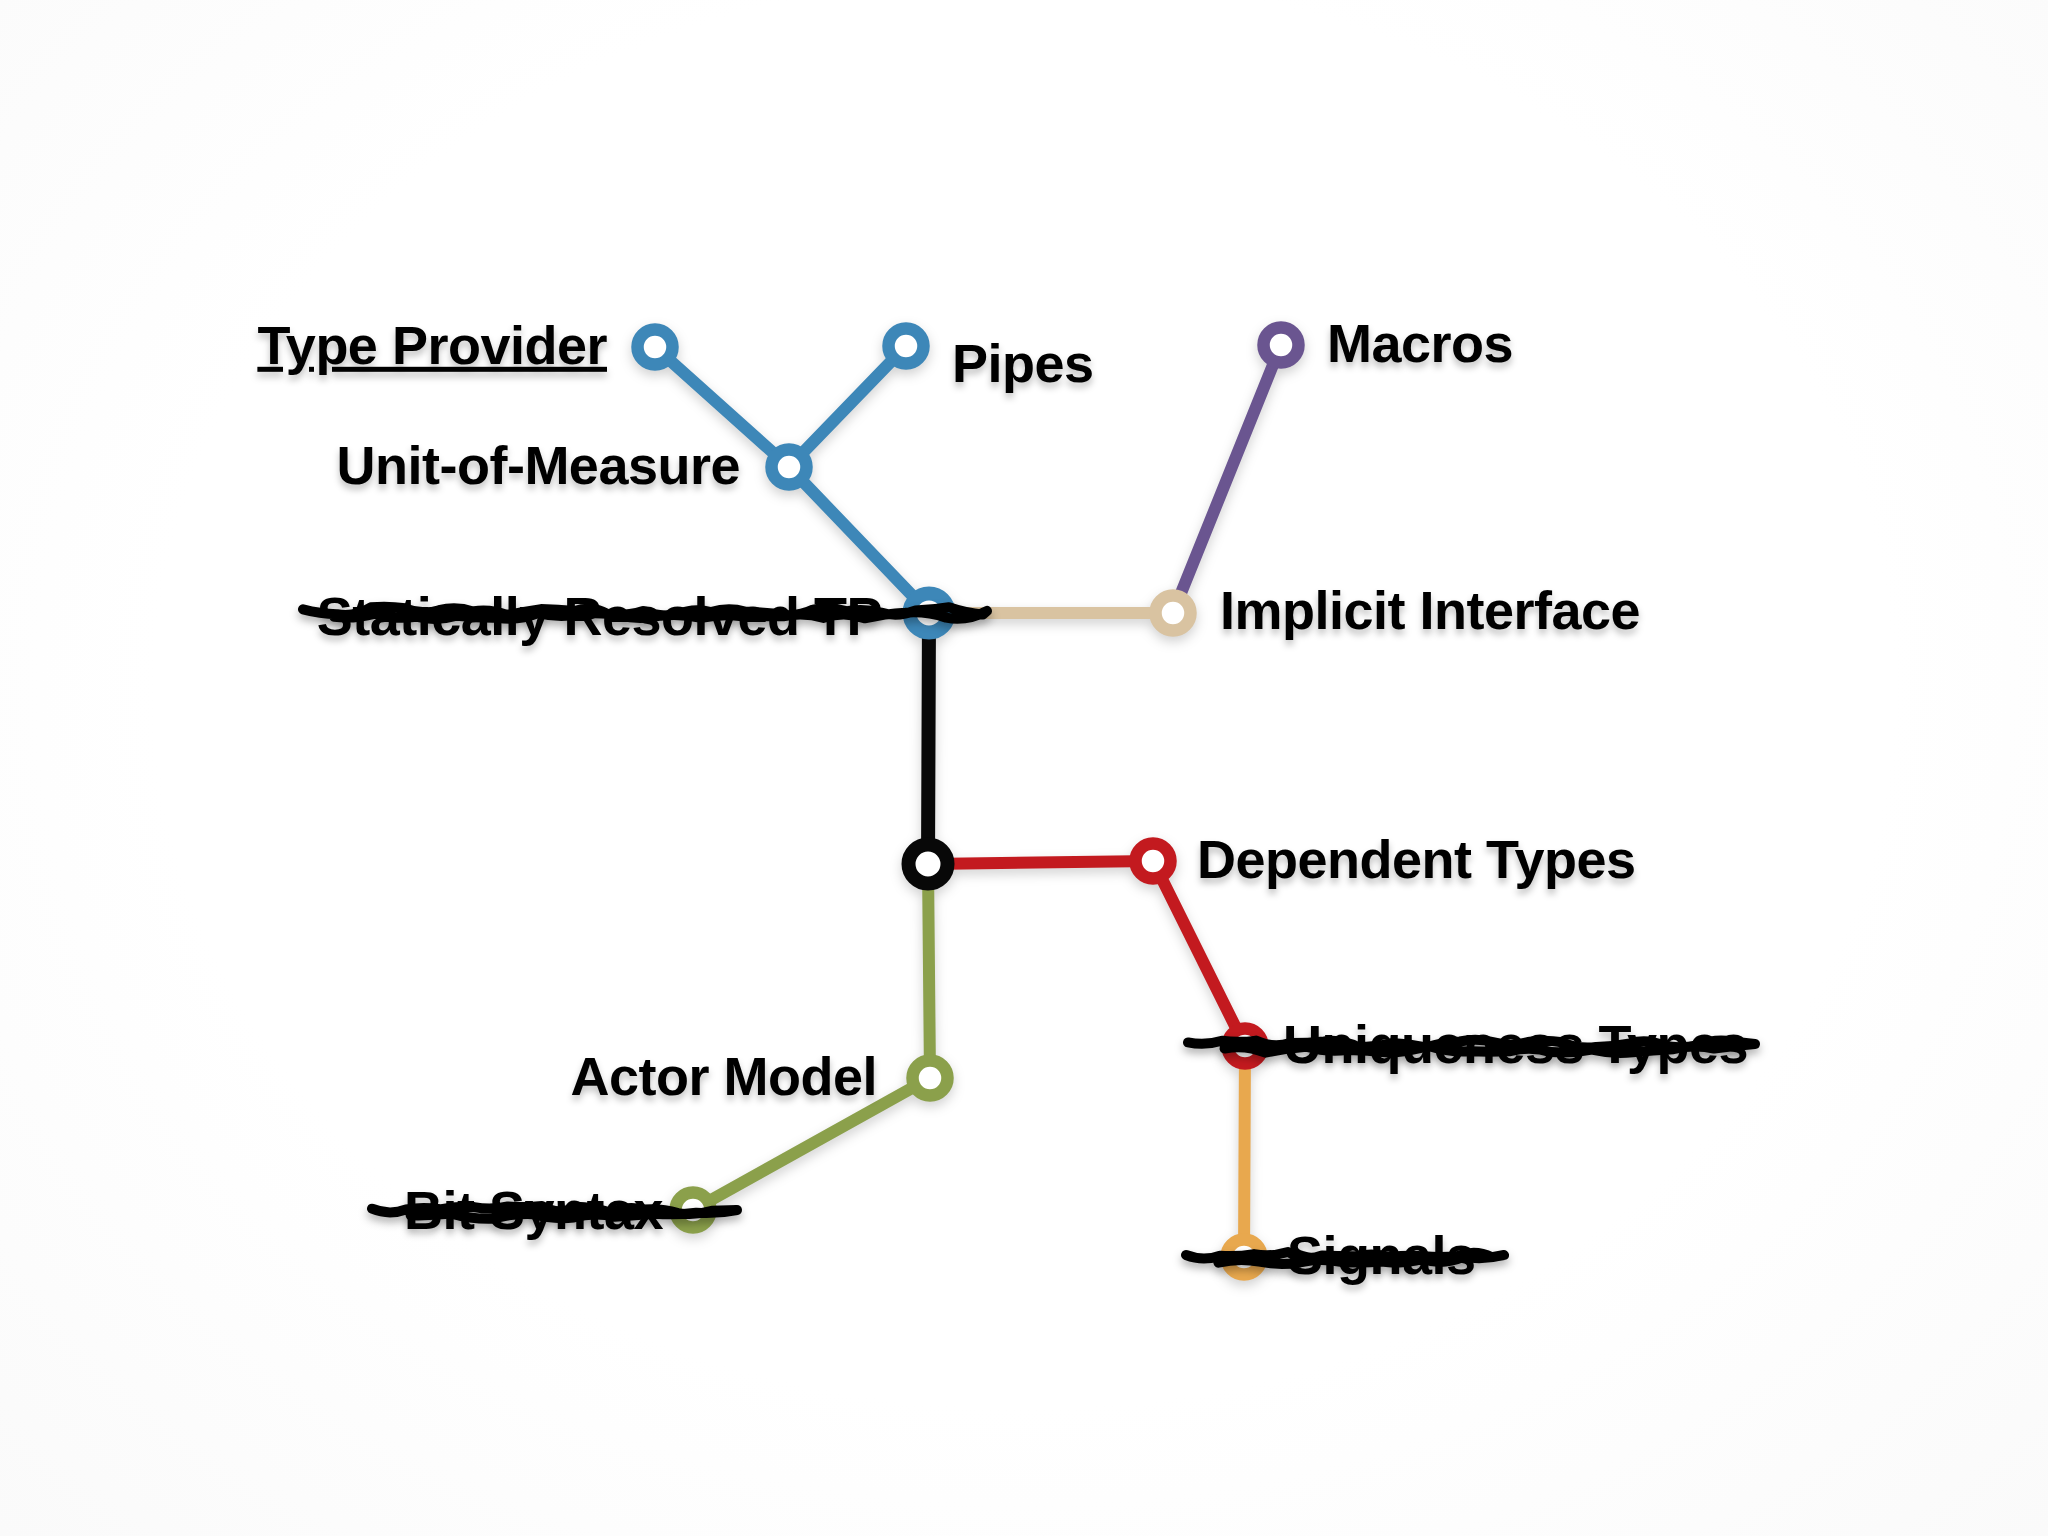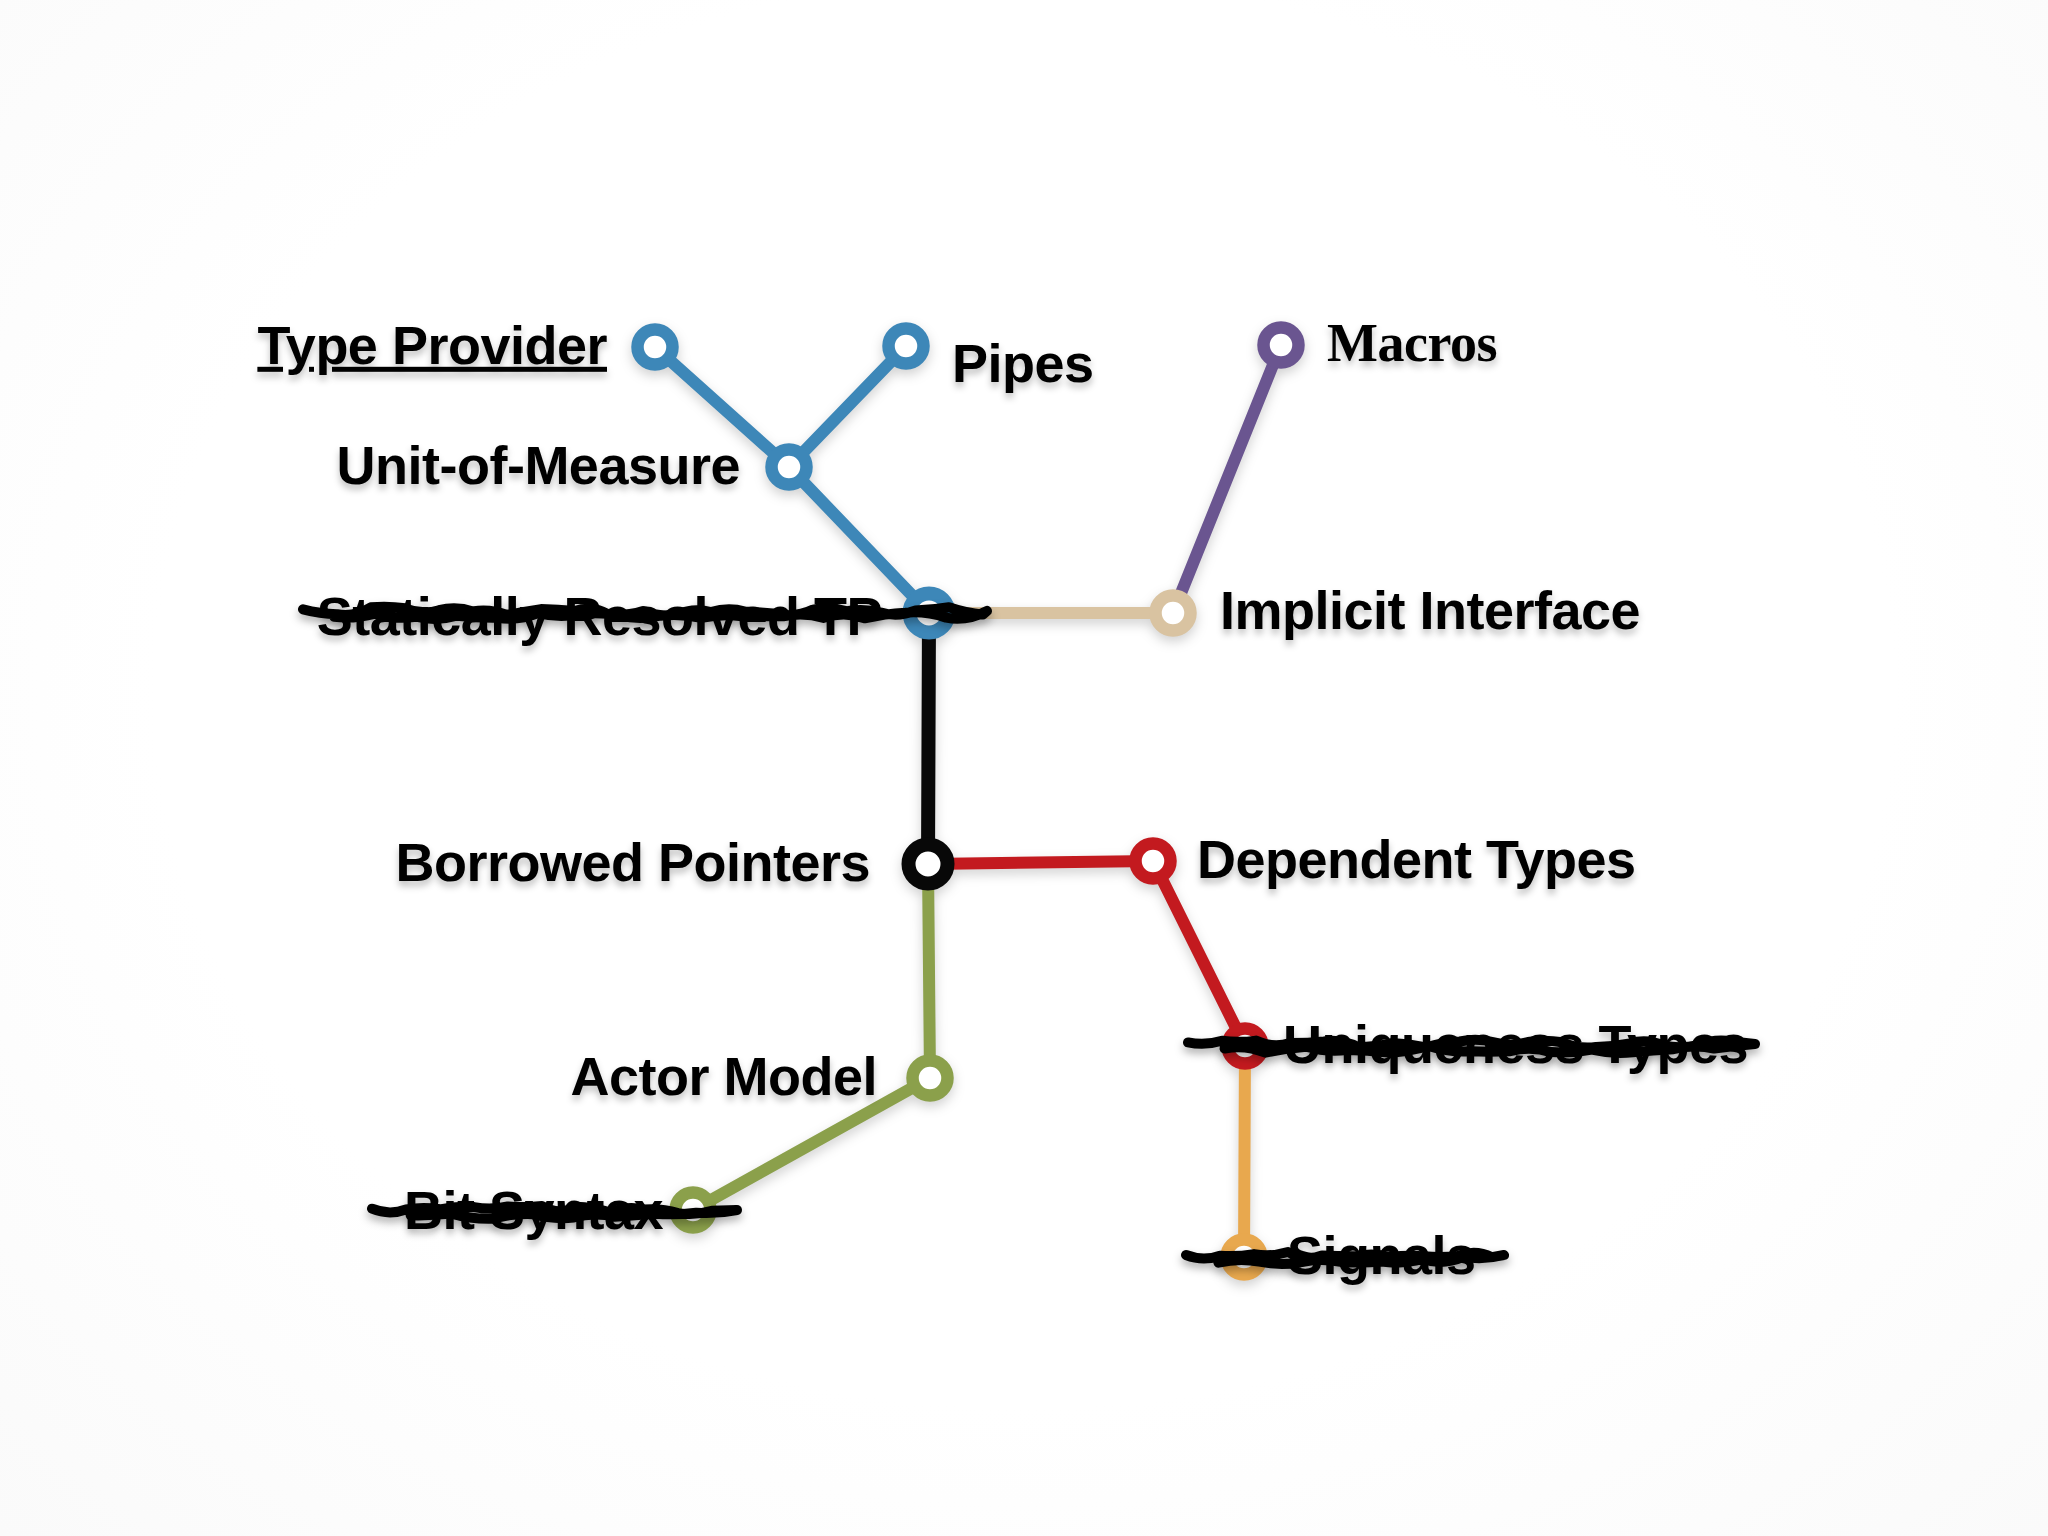--- a/index.html
+++ b/index.html
@@ -80,34 +80,31 @@
       <circle cx="693" cy="1210" r="17.5" fill="#ffffff" stroke="#8ba04b" stroke-width="12.5"></circle>
       <circle cx="1244" cy="1257" r="17.5" fill="#ffffff" stroke="#e8a84e" stroke-width="12.5"></circle>
     </svg>
   <div id="labels-layer">
       <div class="label right" style="right: 1441px; top: 347px; text-decoration: underline;">
         <div>Type Provider</div>
       </div>
       <div class="label" style="left: 952px; top: 346px; margin-top: 19px;">
         <div>Pipes</div>
       </div>
-      <div class="label" style="left: 1327px; top: 345px; font-family: Liberation Serif, serif;">
+      <div class="label" style="left: 1327px; top: 345px;">
         <div>Macros</div>
       </div>
       <div class="label right" style="right: 1308px; top: 467px;">
         <div>Unit-of-Measure</div>
       </div>
       <div class="label right" style="right: 1166px; top: 618px;">
         <div>Statically Resolved TP</div>
       </div>
       <div class="label" style="left: 1220px; top: 612px;">
         <div>Implicit Interface</div>
-      </div>
-      <div class="label right" style="right: 1178px; top: 864px;">
-        <div>Borrowed Pointers</div>
       </div>
       <div class="label" style="left: 1197px; top: 861px;">
         <div>Dependent Types</div>
       </div>
       <div class="label right" style="right: 1171px; top: 1078px;">
         <div>Actor Model</div>
       </div>
       <div class="label" style="left: 1283px; top: 1046px;">
         <div>Uniqueness Types</div>
       </div>

